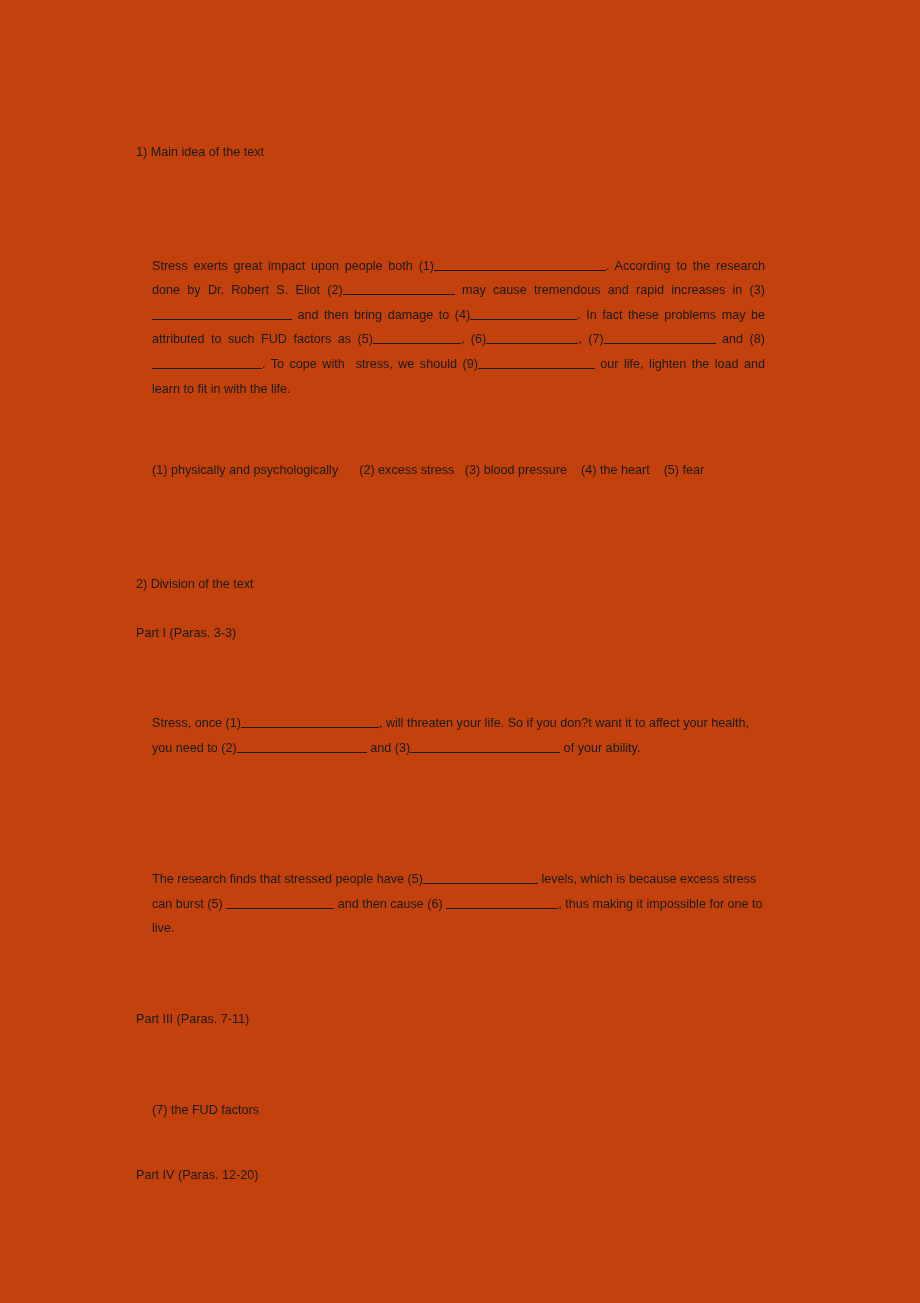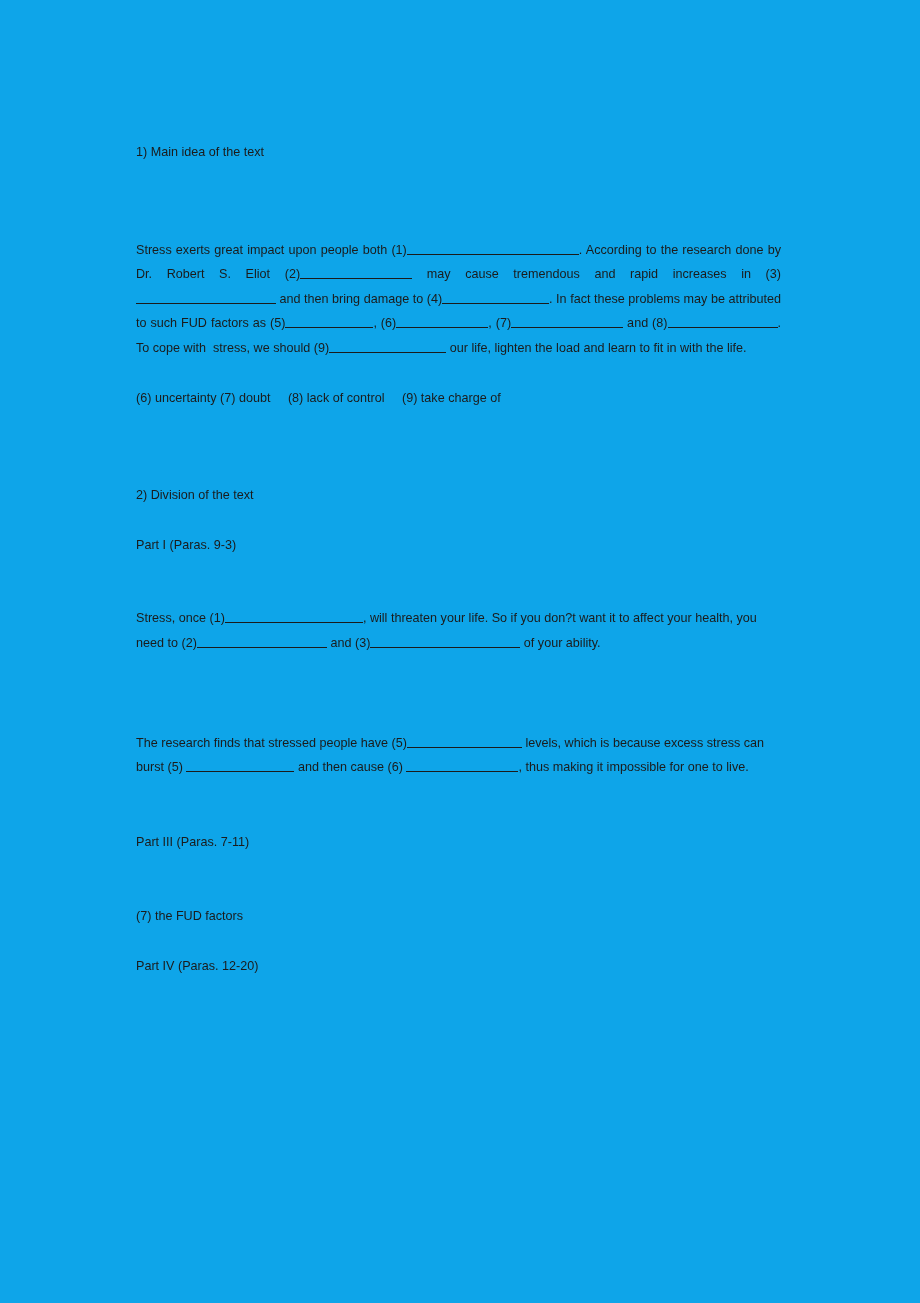--- a/index.html
+++ b/index.html
@@ -10,39 +10,39 @@
   }
   body {
     font-family: "Liberation Sans", sans-serif;
     color: #1b1b1b;
     -webkit-font-smoothing: antialiased;
   }
   .page {
     position: relative;
     width: 920px;
     height: 1303px;
-    background: #0ea5e9;
+    background: #c2410c;
     overflow: hidden;
     box-sizing: border-box;
     text-decoration: underline;
   }
   .content {
     position: absolute;
     left: 136px;
     top: 140px;
     width: 645px;
   }
   .line {
     font-size: 12.6px;
     line-height: 24.6px;
     color: #1b1b1b;
     white-space: pre-wrap;
   }
   .para {
-    margin: 0;
+    margin: 16px;
   }
   .just {
     text-align: justify;
     text-align-last: left;
   }
   .heading {
     font-size: 12.6px;
     line-height: 24.6px;
   }
   
@@ -81,29 +81,29 @@
   <div class="content">
 
     <div class="line heading">1) Main idea of the text</div>
 
     <div class="gap-xl"></div>
 
     <div class="line just para"><span>Stress exerts great impact upon people both (1)</span><span class="blank b-a"></span><span>. According to the research done by Dr. Robert S. Eliot (2)</span><span class="blank b-b"></span><span> may cause tremendous and rapid increases in (3)</span><span class="blank b-c"></span><span> and then bring damage to (4)</span><span class="blank b-d"></span><span>. In fact these problems may be attributed to such FUD factors as (5)</span><span class="blank b-e"></span><span>, (6)</span><span class="blank b-f"></span><span>, (7)</span><span class="blank b-g"></span><span> and (8)</span><span class="blank b-h"></span><span>. To cope with  stress, we should (9)</span><span class="blank b-i"></span><span> our life, lighten the load and learn to fit in with the life.</span></div>
 
     <div class="gap-md"></div>
 
-    <div class="line para">(6) uncertainty (7) doubt     (8) lack of control     (9) take charge of</div>
+    <div class="line para">(1) physically and psychologically      (2) excess stress   (3) blood pressure    (4) the heart    (5) fear</div>
 
     <div class="gap-xl"></div>
 
     <div class="line heading">2) Division of the text</div>
 
     <div class="gap-md"></div>
 
-    <div class="line heading">Part I (Paras. 9-3)</div>
+    <div class="line heading">Part I (Paras. 3-3)</div>
 
     <div class="gap-lg"></div>
 
     <div class="line para"><span>Stress, once (1)</span><span class="blank b-j"></span><span>, will threaten your life. So if you don?t want it to affect your health, you need to (2)</span><span class="blank b-k"></span><span> and (3)</span><span class="blank b-l"></span><span> of your ability.</span></div>
 
     <div class="gap-md"></div>
 
 
     <div class="gap-md"></div>
 

